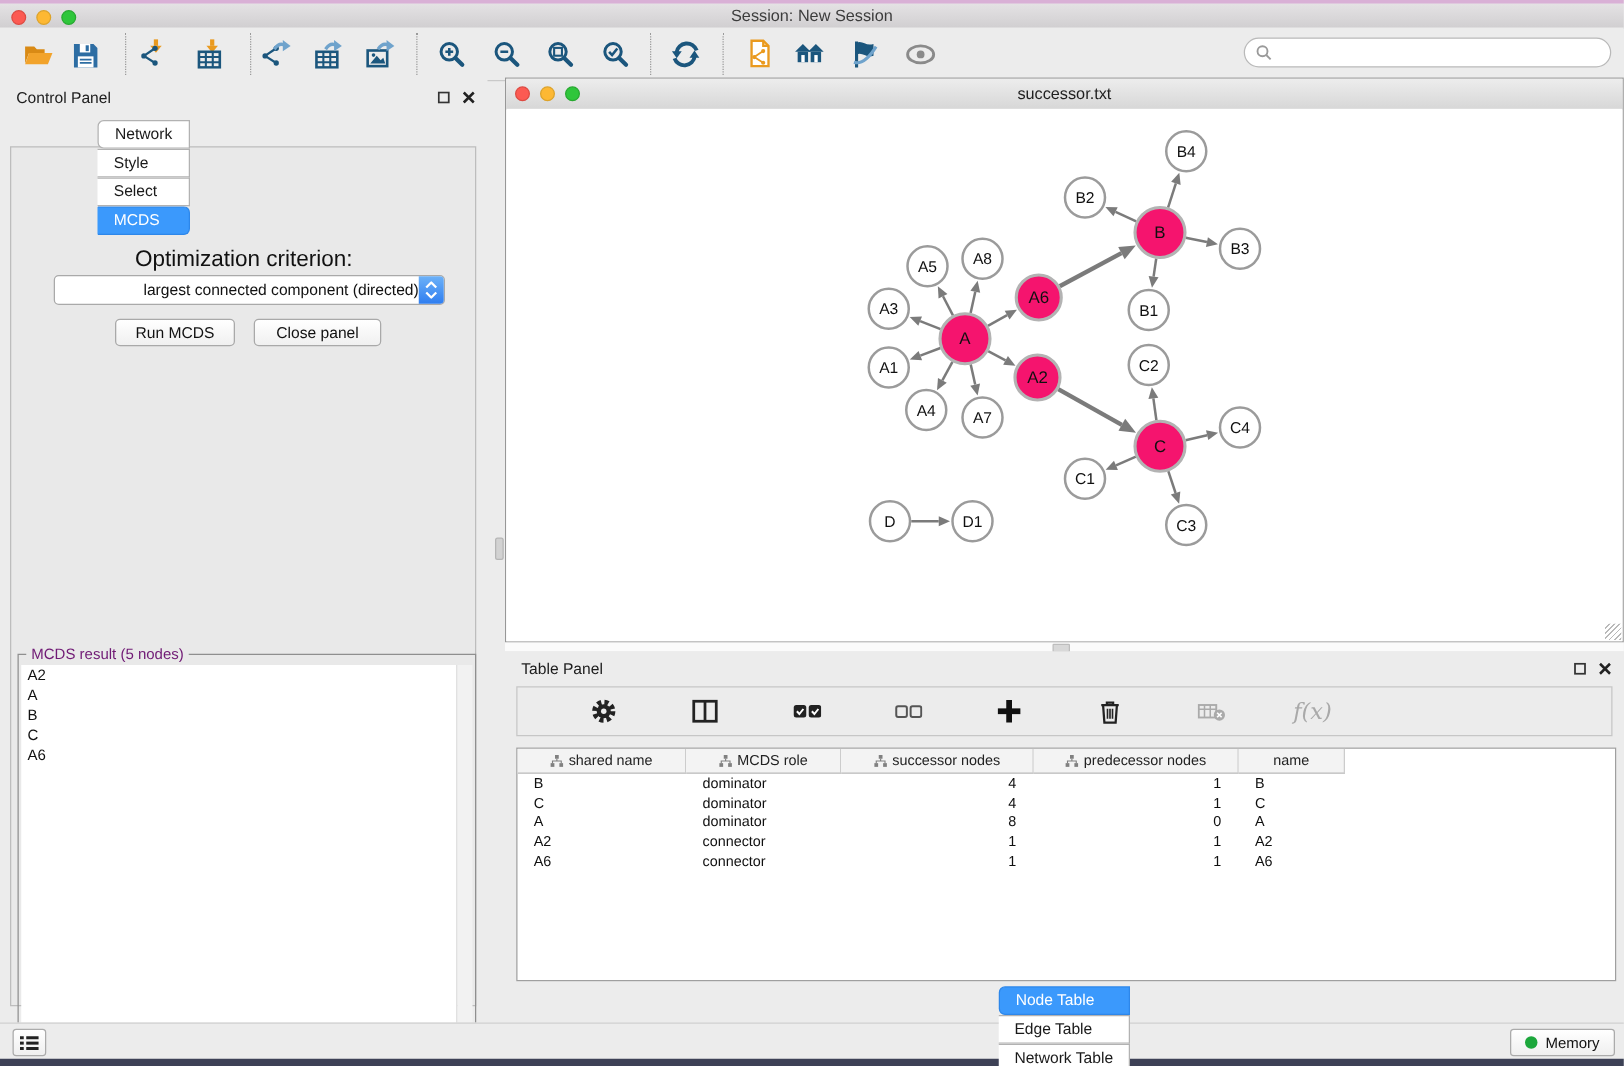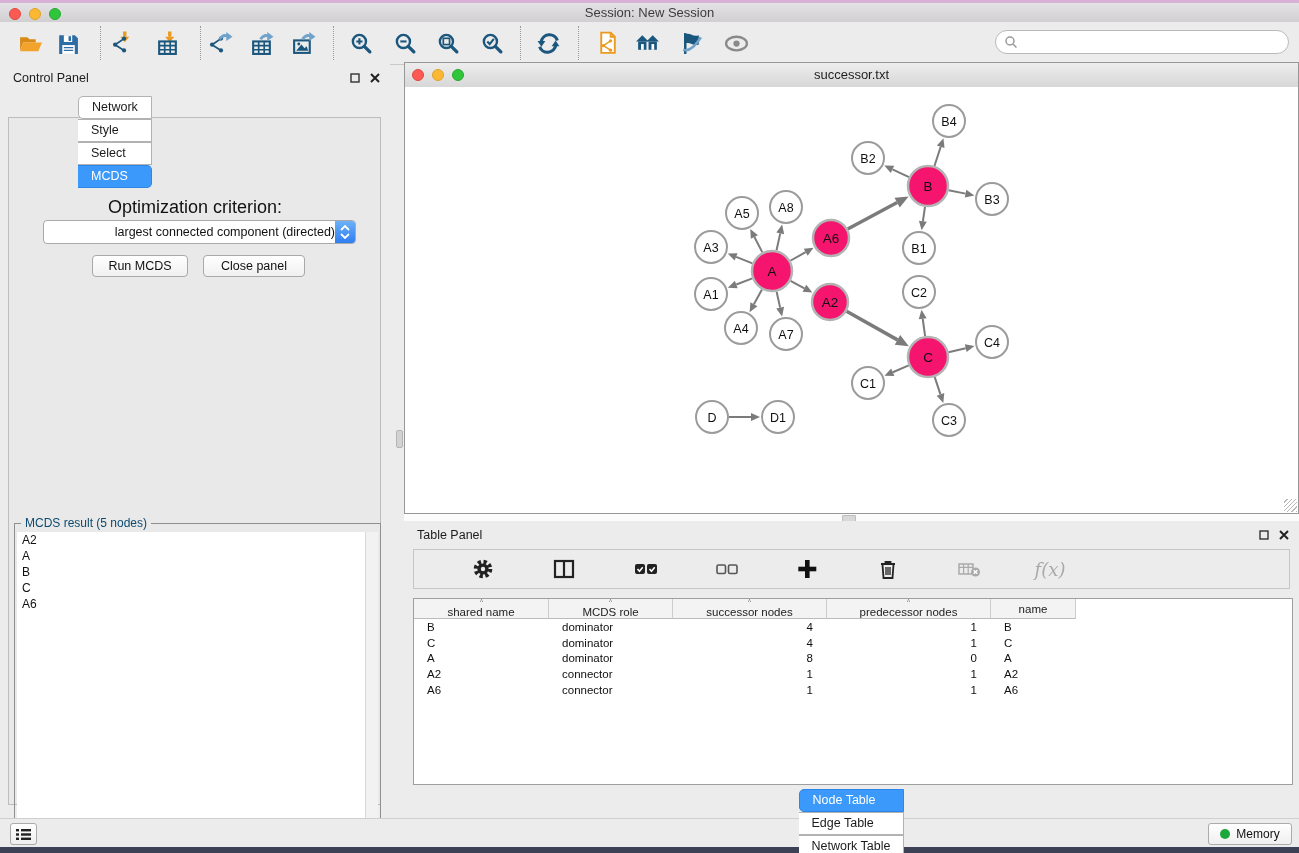--- a/index.html
+++ b/index.html
@@ -50,21 +50,21 @@
   .dropdown .val{flex:1;font-size:12.5px;color:#111;padding-left:8px;white-space:nowrap;overflow:hidden;}
   .dropdown .stepper{width:20px;height:22px;border-radius:0 3px 3px 0;
     background:linear-gradient(#6cb1f8,#2f7ef0);display:flex;flex-direction:column;
     align-items:center;justify-content:center;gap:2px;}
   .btn{position:absolute;height:22px;box-sizing:border-box;background:linear-gradient(#ffffff,#f0f0f0);
     border:1px solid #a9a9a9;border-radius:4px;font-size:12.5px;color:#111;
     display:flex;align-items:center;justify-content:center;}
   .fieldset{position:absolute;left:14px;top:459px;width:367px;height:338px;
     border:1px solid #8f8f8f;box-sizing:border-box;}
   .fieldset .legend{position:absolute;left:6px;top:-8px;background:#e9e9e9;padding:0 4px;
-    font-size:12px;color:#0c4a6e;}
+    font-size:12px;color:#701a75;}
   .fieldset .listarea{position:absolute;left:2px;top:8px;right:14px;bottom:2px;background:#fff;
     border-right:1px solid #d8d8d8;}
   .fieldset .scrolltrack{position:absolute;top:8px;right:2px;bottom:2px;width:12px;background:#f2f2f2;}
   .mcds-item{font-size:12px;color:#111;line-height:16px;padding-left:5px;}
 
   
   .net-window{position:absolute;left:404px;top:62px;width:895px;height:452px;background:#fff;
     border:1px solid #979797;box-sizing:border-box;}
   .net-titlebar{position:absolute;left:0;top:0;right:0;height:24px;
     background:linear-gradient(#ededed,#d7d7d7);border-bottom:1px solid #aaa;}
@@ -82,21 +82,21 @@
   .table-panel{position:absolute;left:404px;top:521px;width:895px;height:297px;background:#ececec;}
   .tp-toolbar{position:absolute;left:9px;top:28px;width:877px;height:40px;box-sizing:border-box;
     border:1px solid #c6c6c6;display:flex;align-items:center;padding-left:10px;gap:7px;}
   .tp-icon{width:30px;height:28px;display:flex;align-items:center;justify-content:center;margin-left:44px;}
   .fx{font-family:"DejaVu Serif",serif;font-style:italic;color:#a9a9a9;font-size:18px;}
   .table-box{position:absolute;left:9px;top:77px;width:880px;height:187px;background:#fff;
     border:1px solid #9f9f9f;box-sizing:border-box;overflow:hidden;}
   .thead{position:absolute;left:0;top:0;height:20px;display:flex;}
   .th{box-sizing:border-box;height:20px;background:#f3f3f3;border-right:1px solid #ccc;
     border-bottom:1px solid #bbb;display:flex;align-items:center;justify-content:center;gap:4px;
-    font-size:11.5px;color:#222;flex-direction:column;}
+    font-size:11.5px;color:#222;}
   .tbody{position:absolute;left:0;top:20px;right:0;}
   .tr{display:flex;height:15.7px;align-items:center;}
   .td{box-sizing:border-box;font-size:11.5px;color:#101010;white-space:nowrap;overflow:hidden;}
   .bottom-tabs{position:absolute;left:0;right:0;top:268px;display:flex;justify-content:center;}
 
   
   .statusbar{position:absolute;left:0;top:818px;width:100%;height:29px;background:#ececec;
     border-top:1px solid #cfcfcf;}
   .sb-btn{position:absolute;top:4px;height:22px;box-sizing:border-box;background:linear-gradient(#fff,#efefef);
     border:1px solid #ababab;border-radius:3px;display:flex;align-items:center;justify-content:center;}

